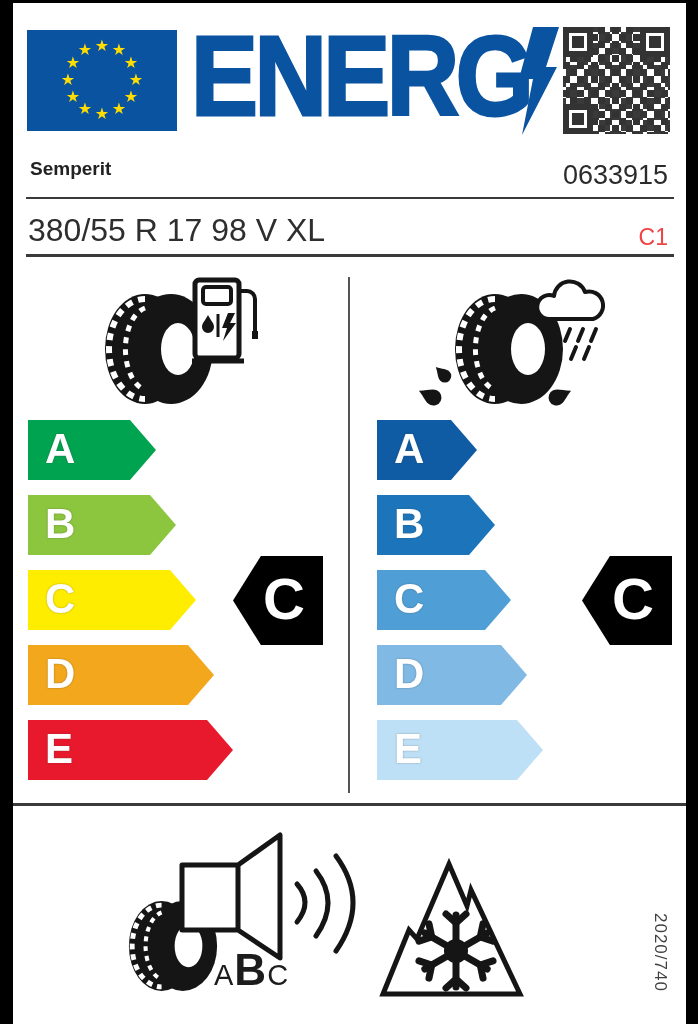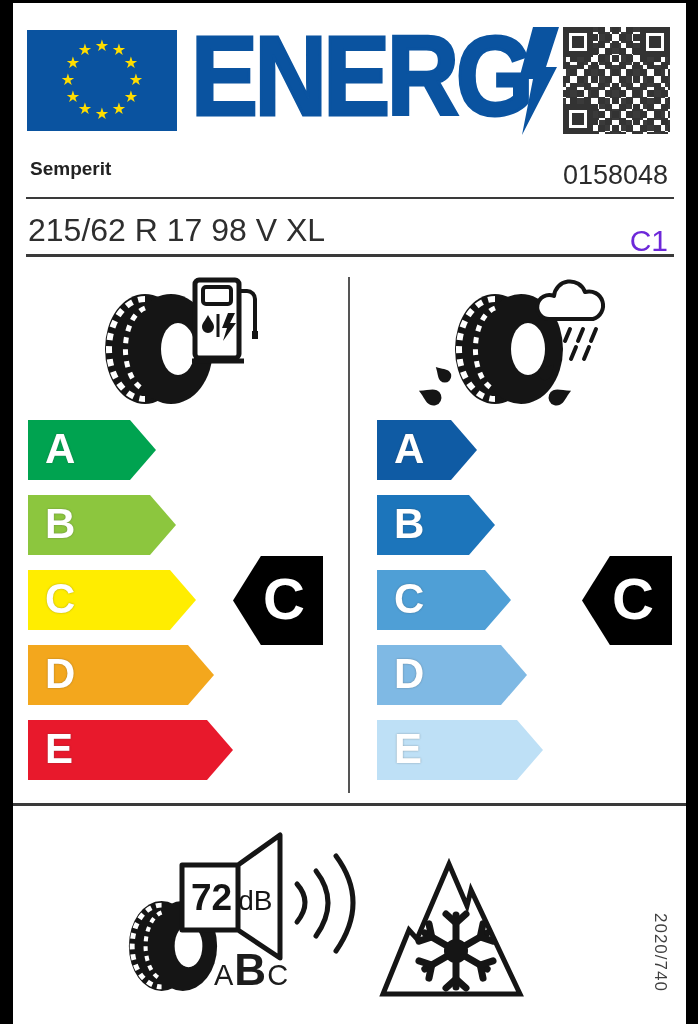--- a/index.html
+++ b/index.html
@@ -24,21 +24,21 @@
   .finder::after{content:"";position:absolute;inset:3px;background:#333;}
   .f-tl{left:0;top:0;} .f-tr{right:0;top:0;} .f-bl{left:0;bottom:0;}
 
   .brand{position:absolute;left:30px;top:155px;font-size:19px;font-weight:bold;color:#222;}
   .label-id{position:absolute;right:30px;top:157px;font-size:27px;color:#2b2b2b;letter-spacing:0;}
   .rule{position:absolute;left:26px;width:648px;background:#3a3a3a;}
   .rule1{top:194px;height:2px;}
   .rule2{top:251px;height:3px;}
   .rule3{top:800px;height:3px;left:13px;width:673px;}
   .tire-size{position:absolute;left:28px;top:209px;font-size:32px;color:#2e2e2e;}
-  .tire-class{position:absolute;right:30px;top:221px;font-size:30px;color:#6d28d9;}
+  .tire-class{position:absolute;right:30px;top:221px;font-size:23px;color:#ef4444;}
 
   .divider{position:absolute;left:348px;top:274px;width:2px;height:516px;background:#555;}
 
   .icon-abs{position:absolute;}
 
   
   .grade-row{position:absolute;height:60px;
      clip-path:polygon(0 0, calc(100% - 26px) 0, 100% 50%, calc(100% - 26px) 100%, 0 100%);}
   .grade-letter{display:block;margin-left:17px;font-size:42px;line-height:58px;font-weight:bold;color:#fff;
      text-shadow:0 0 2px rgba(60,60,60,.45);}
@@ -102,24 +102,24 @@
     <path d="M16,0 H42 L29,40 H40 L5,108 L16,52 H2 Z" fill="#0a53a0"></path>
   </svg>
 
   <div class="qr">
     <div class="finder f-tl"></div>
     <div class="finder f-tr"></div>
     <div class="finder f-bl"></div>
   </div>
 
   <div class="brand">Semperit</div>
-  <div class="label-id">0158048</div>
+  <div class="label-id">0633915</div>
   <div class="rule rule1"></div>
 
-  <div class="tire-size">215/62 R 17 98 V XL</div>
+  <div class="tire-size">380/55 R 17 98 V XL</div>
   <div class="tire-class">C1</div>
   <div class="rule rule2"></div>
 
   <div class="divider"></div>
 
   <svg class="icon-abs" style="left:99px;top:288px" width="120" height="116" viewBox="0 0 120 116">
     <use href="#tireSym"></use>
   </svg>
   <svg class="icon-abs" style="left:192px;top:274px" width="66" height="90" viewBox="0 0 66 90">
     <rect x="3" y="3" width="44" height="78" rx="4" fill="#fff" stroke="#151515" stroke-width="5"></rect>
@@ -193,24 +193,20 @@
   </div>
 
   <div class="rule rule3"></div>
 
   <svg class="icon-abs" style="left:124px;top:886px" width="98" height="114" viewBox="0 0 120 116">
     <use href="#tireSym"></use>
   </svg>
   <svg class="icon-abs" style="left:178px;top:828px" width="106" height="130" viewBox="0 0 106 130">
     <path d="M60,34 H4 V99 H60 M60,34 L102,4 V127 L60,99 Z" fill="#fff" stroke="#151515" stroke-width="5" stroke-linejoin="round"></path>
   </svg>
-  <div class="db-text">
-    <span class="db-val">72</span>
-    <span class="db-unit">dB</span>
-  </div>
   <svg class="icon-abs" style="left:292px;top:845px" width="74" height="110" viewBox="0 0 74 110">
     <g fill="none" stroke="#151515" stroke-width="5" stroke-linecap="round">
       <path d="M5,36 Q21,54 5,74"></path>
       <path d="M24,23 Q48,54 24,88"></path>
       <path d="M44,8 Q78,54 44,103"></path>
     </g>
   </svg>
   <div class="abc">
     <span class="a">A</span>
     <span class="b">B</span>

